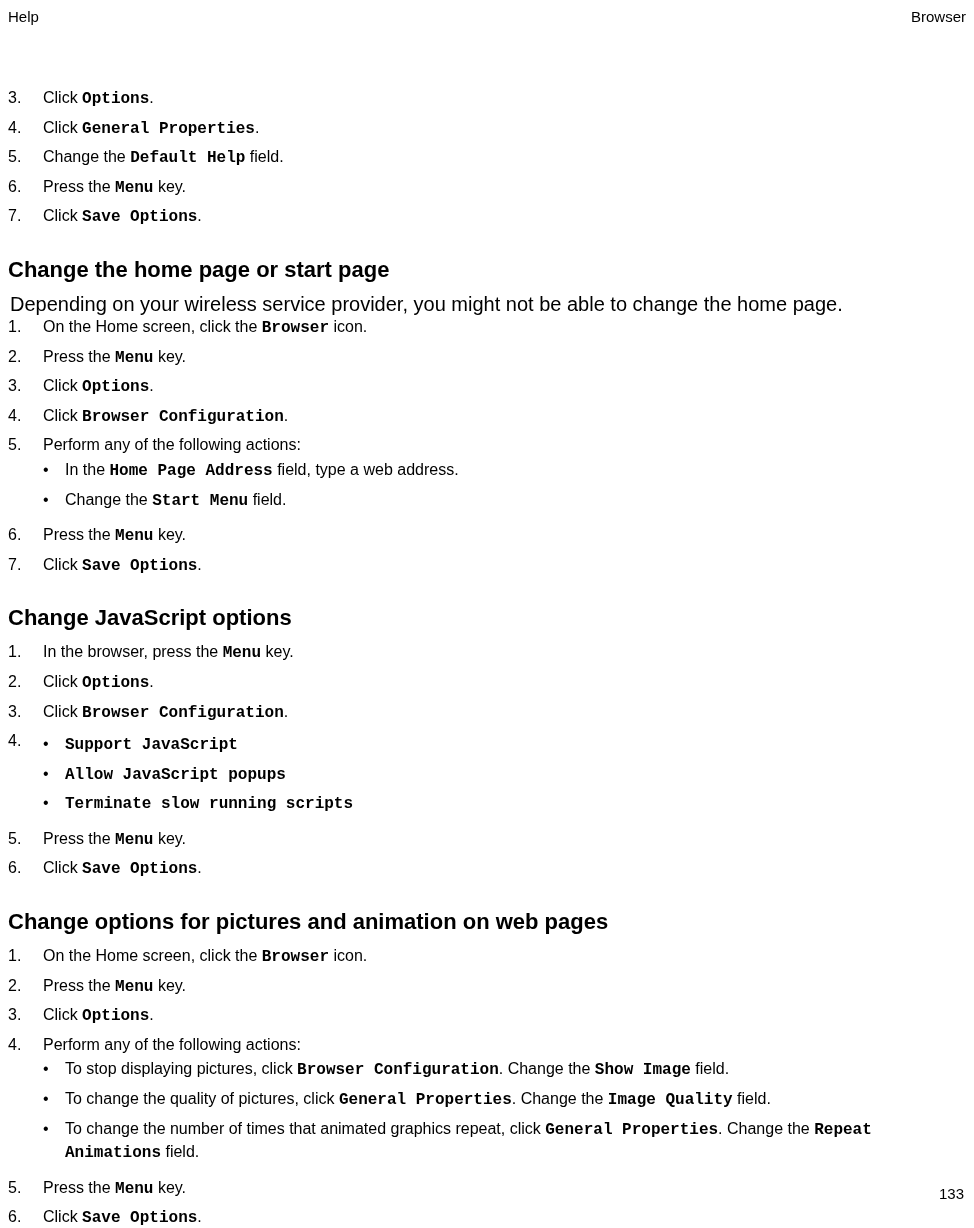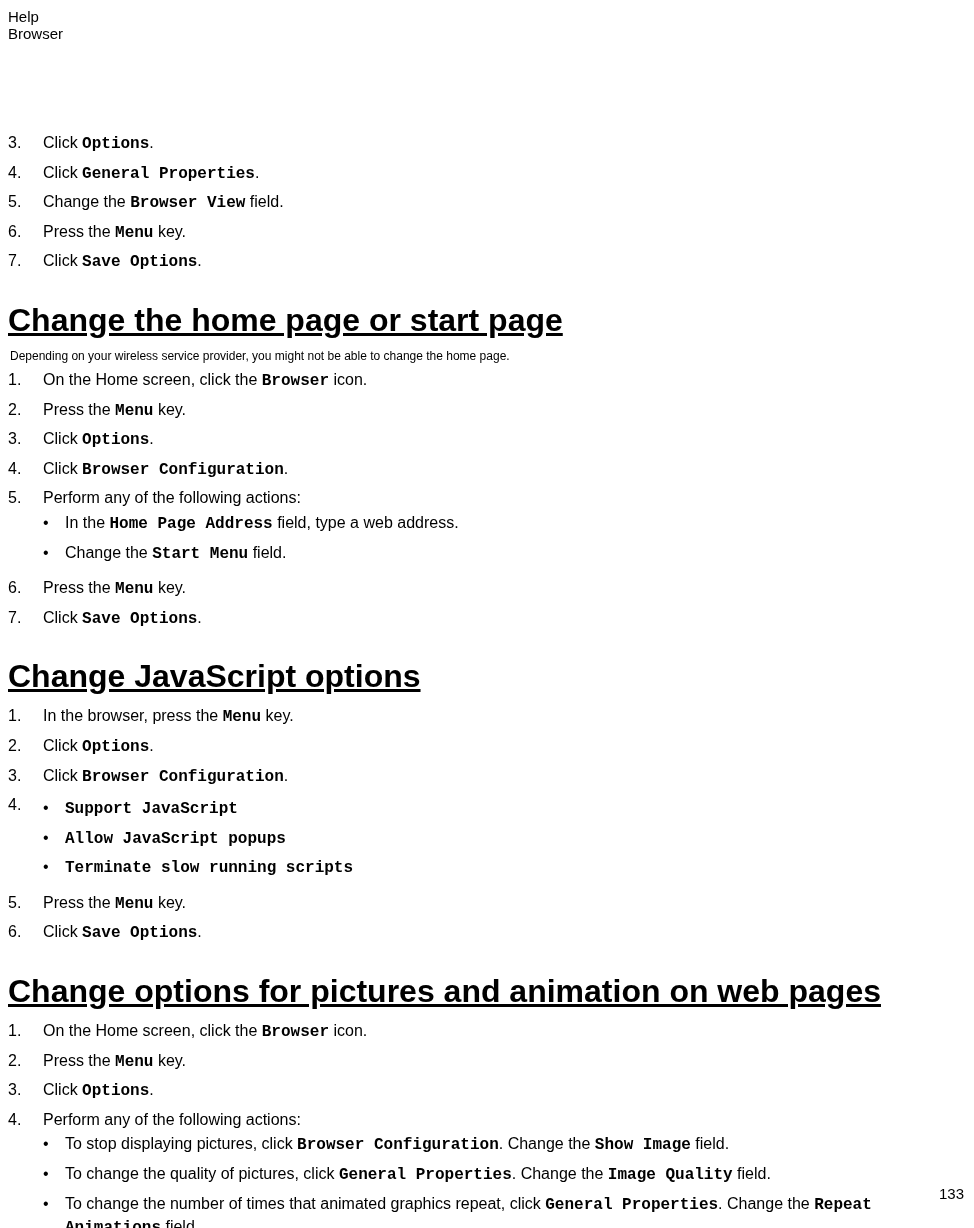--- a/index.html
+++ b/index.html
@@ -9,22 +9,21 @@
       font-family: Arial, Helvetica, sans-serif;
       font-size: 16px;
       color: #000;
       position: relative;
       padding: 8px 8px 0 8px;
     }
     .header {
       display: flex;
       justify-content: space-between;
       font-size: 15px;
-      margin-bottom: 90px;
-      flex-direction: column;
+      margin-bottom: 62px;
     }
     .content {
       padding-left: 0;
     }
     ol.main-list {
       list-style: none;
       counter-reset: none;
       padding: 0;
     }
     ol.main-list > li {
@@ -54,29 +53,27 @@
     ul.sub-list > li > .bullet {
       width: 22px;
       flex-shrink: 0;
       font-size: 16px;
     }
     ul.sub-list > li > .text {
       flex: 1;
       font-size: 16px;
     }
     h2 {
-      font-size: 32px;
+      font-size: 22px;
       font-weight: bold;
       margin-top: 28px;
       margin-bottom: 10px;
-      text-decoration: underline;
     }
     .intro {
-      font-size: 12px;
-      margin-bottom: 6px;
+      font-size: 20px;
       margin-left: 2px;
     }
     b { font-weight: bold; font-family: Liberation Mono, monospace; }
     .page-number {
       position: absolute;
       bottom: 26px;
       right: 10px;
       font-size: 15px;
     }
     .li-content { display: block; }
@@ -99,21 +96,21 @@
       </li>
       <li>
         <span class="num">4.</span>
         <span class="text">
           <span class="li-content">Click <b>General Properties</b>.</span>
         </span>
       </li>
       <li>
         <span class="num">5.</span>
         <span class="text">
-          <span class="li-content">Change the <b>Browser View</b> field.</span>
+          <span class="li-content">Change the <b>Default Help</b> field.</span>
         </span>
       </li>
       <li>
         <span class="num">6.</span>
         <span class="text">
           <span class="li-content">Press the <b>Menu</b> key.</span>
         </span>
       </li>
       <li>
         <span class="num">7.</span>

